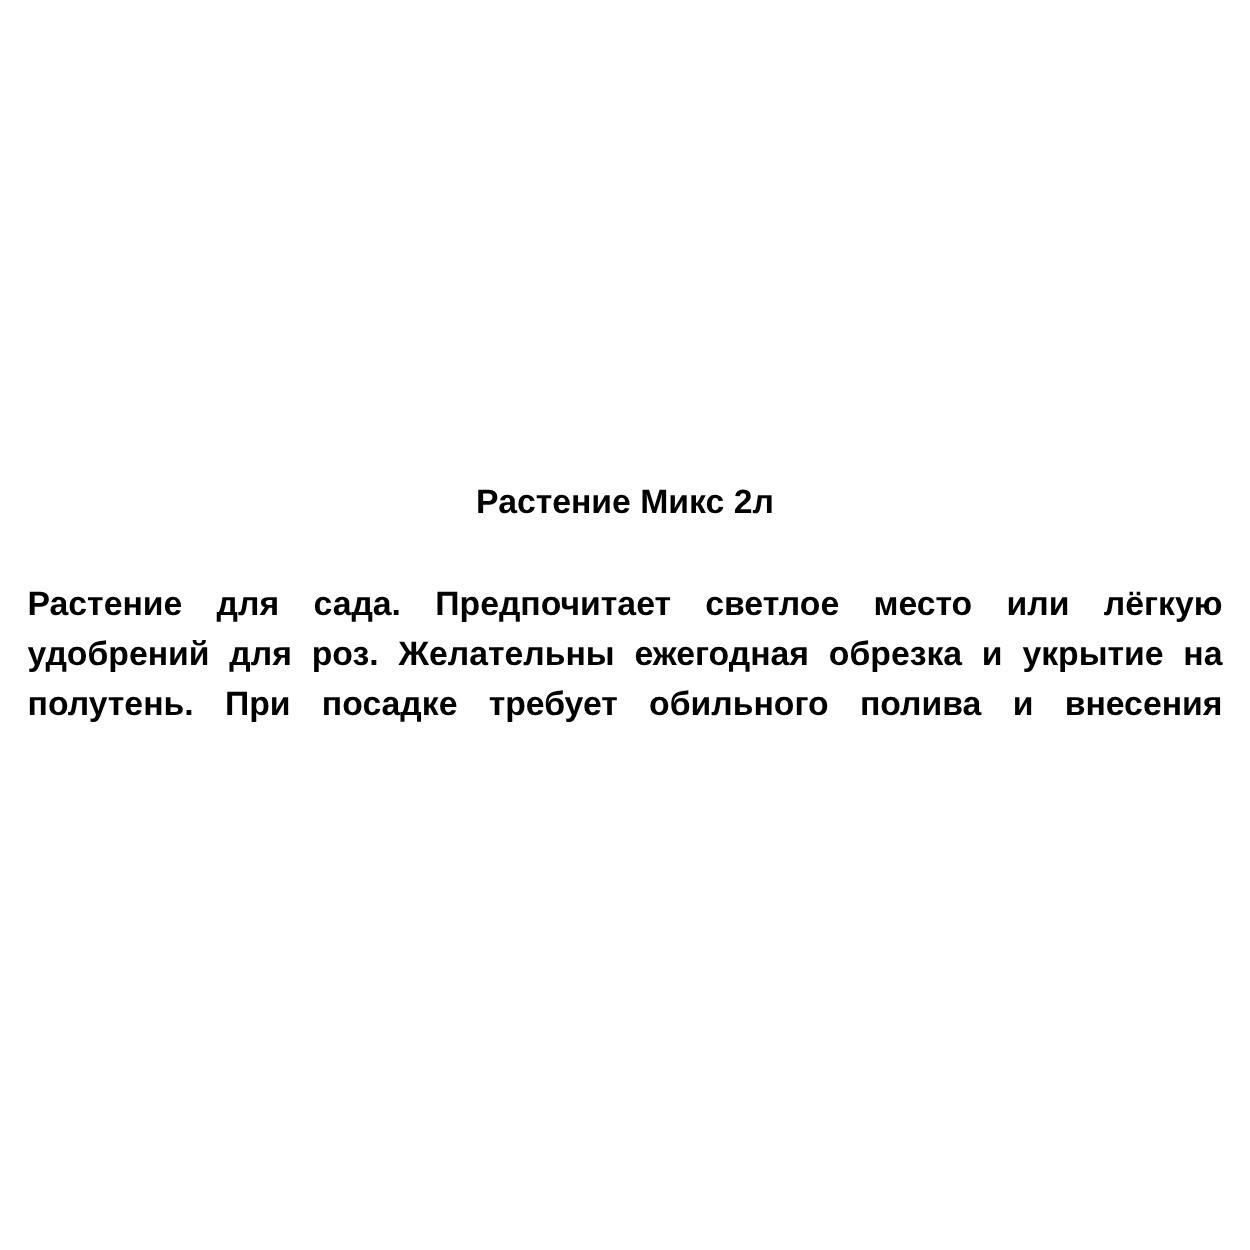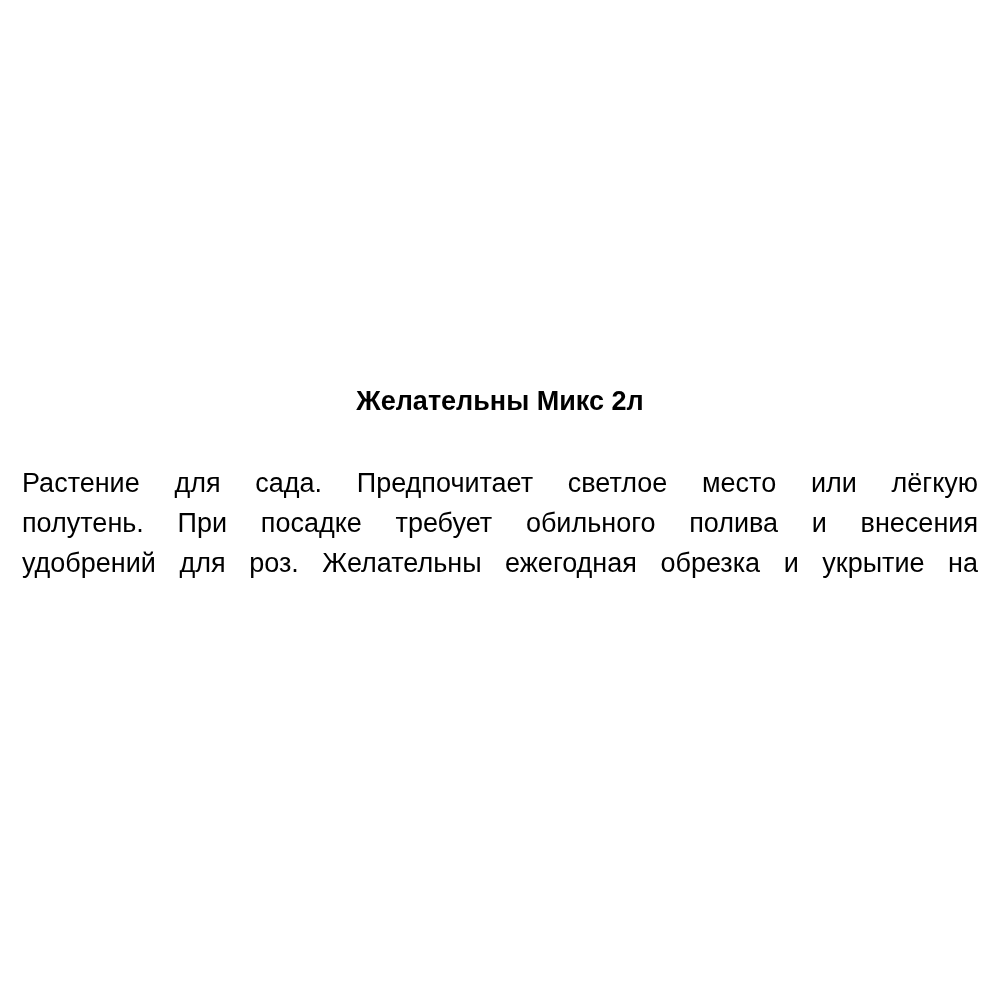--- a/index.html
+++ b/index.html
@@ -31,31 +31,32 @@
   .description {
     margin-top: 42px;
     font-size: 27px;
     line-height: 40px;
   }
   .desc-line {
     text-align: justify;
     text-align-last: justify;
     -moz-text-align-last: justify;
     word-spacing: 1px;
+    font-weight: bold;
   }
   .desc-line.last {
     text-align: left;
     text-align-last: left;
     -moz-text-align-last: left;
   }
 </style>
 </head>
 <body>
 
 <main class="page">
-  <h1 class="title">Желательны Микс 2л</h1>
+  <h1 class="title">Растение Микс 2л</h1>
 
   <div class="description">
     <div class="desc-line">Растение для сада. Предпочитает светлое место или лёгкую</div>
+    <div class="desc-line">удобрений для роз. Желательны ежегодная обрезка и укрытие на</div>
     <div class="desc-line">полутень. При посадке требует обильного полива и внесения</div>
-    <div class="desc-line">удобрений для роз. Желательны ежегодная обрезка и укрытие на</div>
   </div>
 </main>
 
 </body></html>

